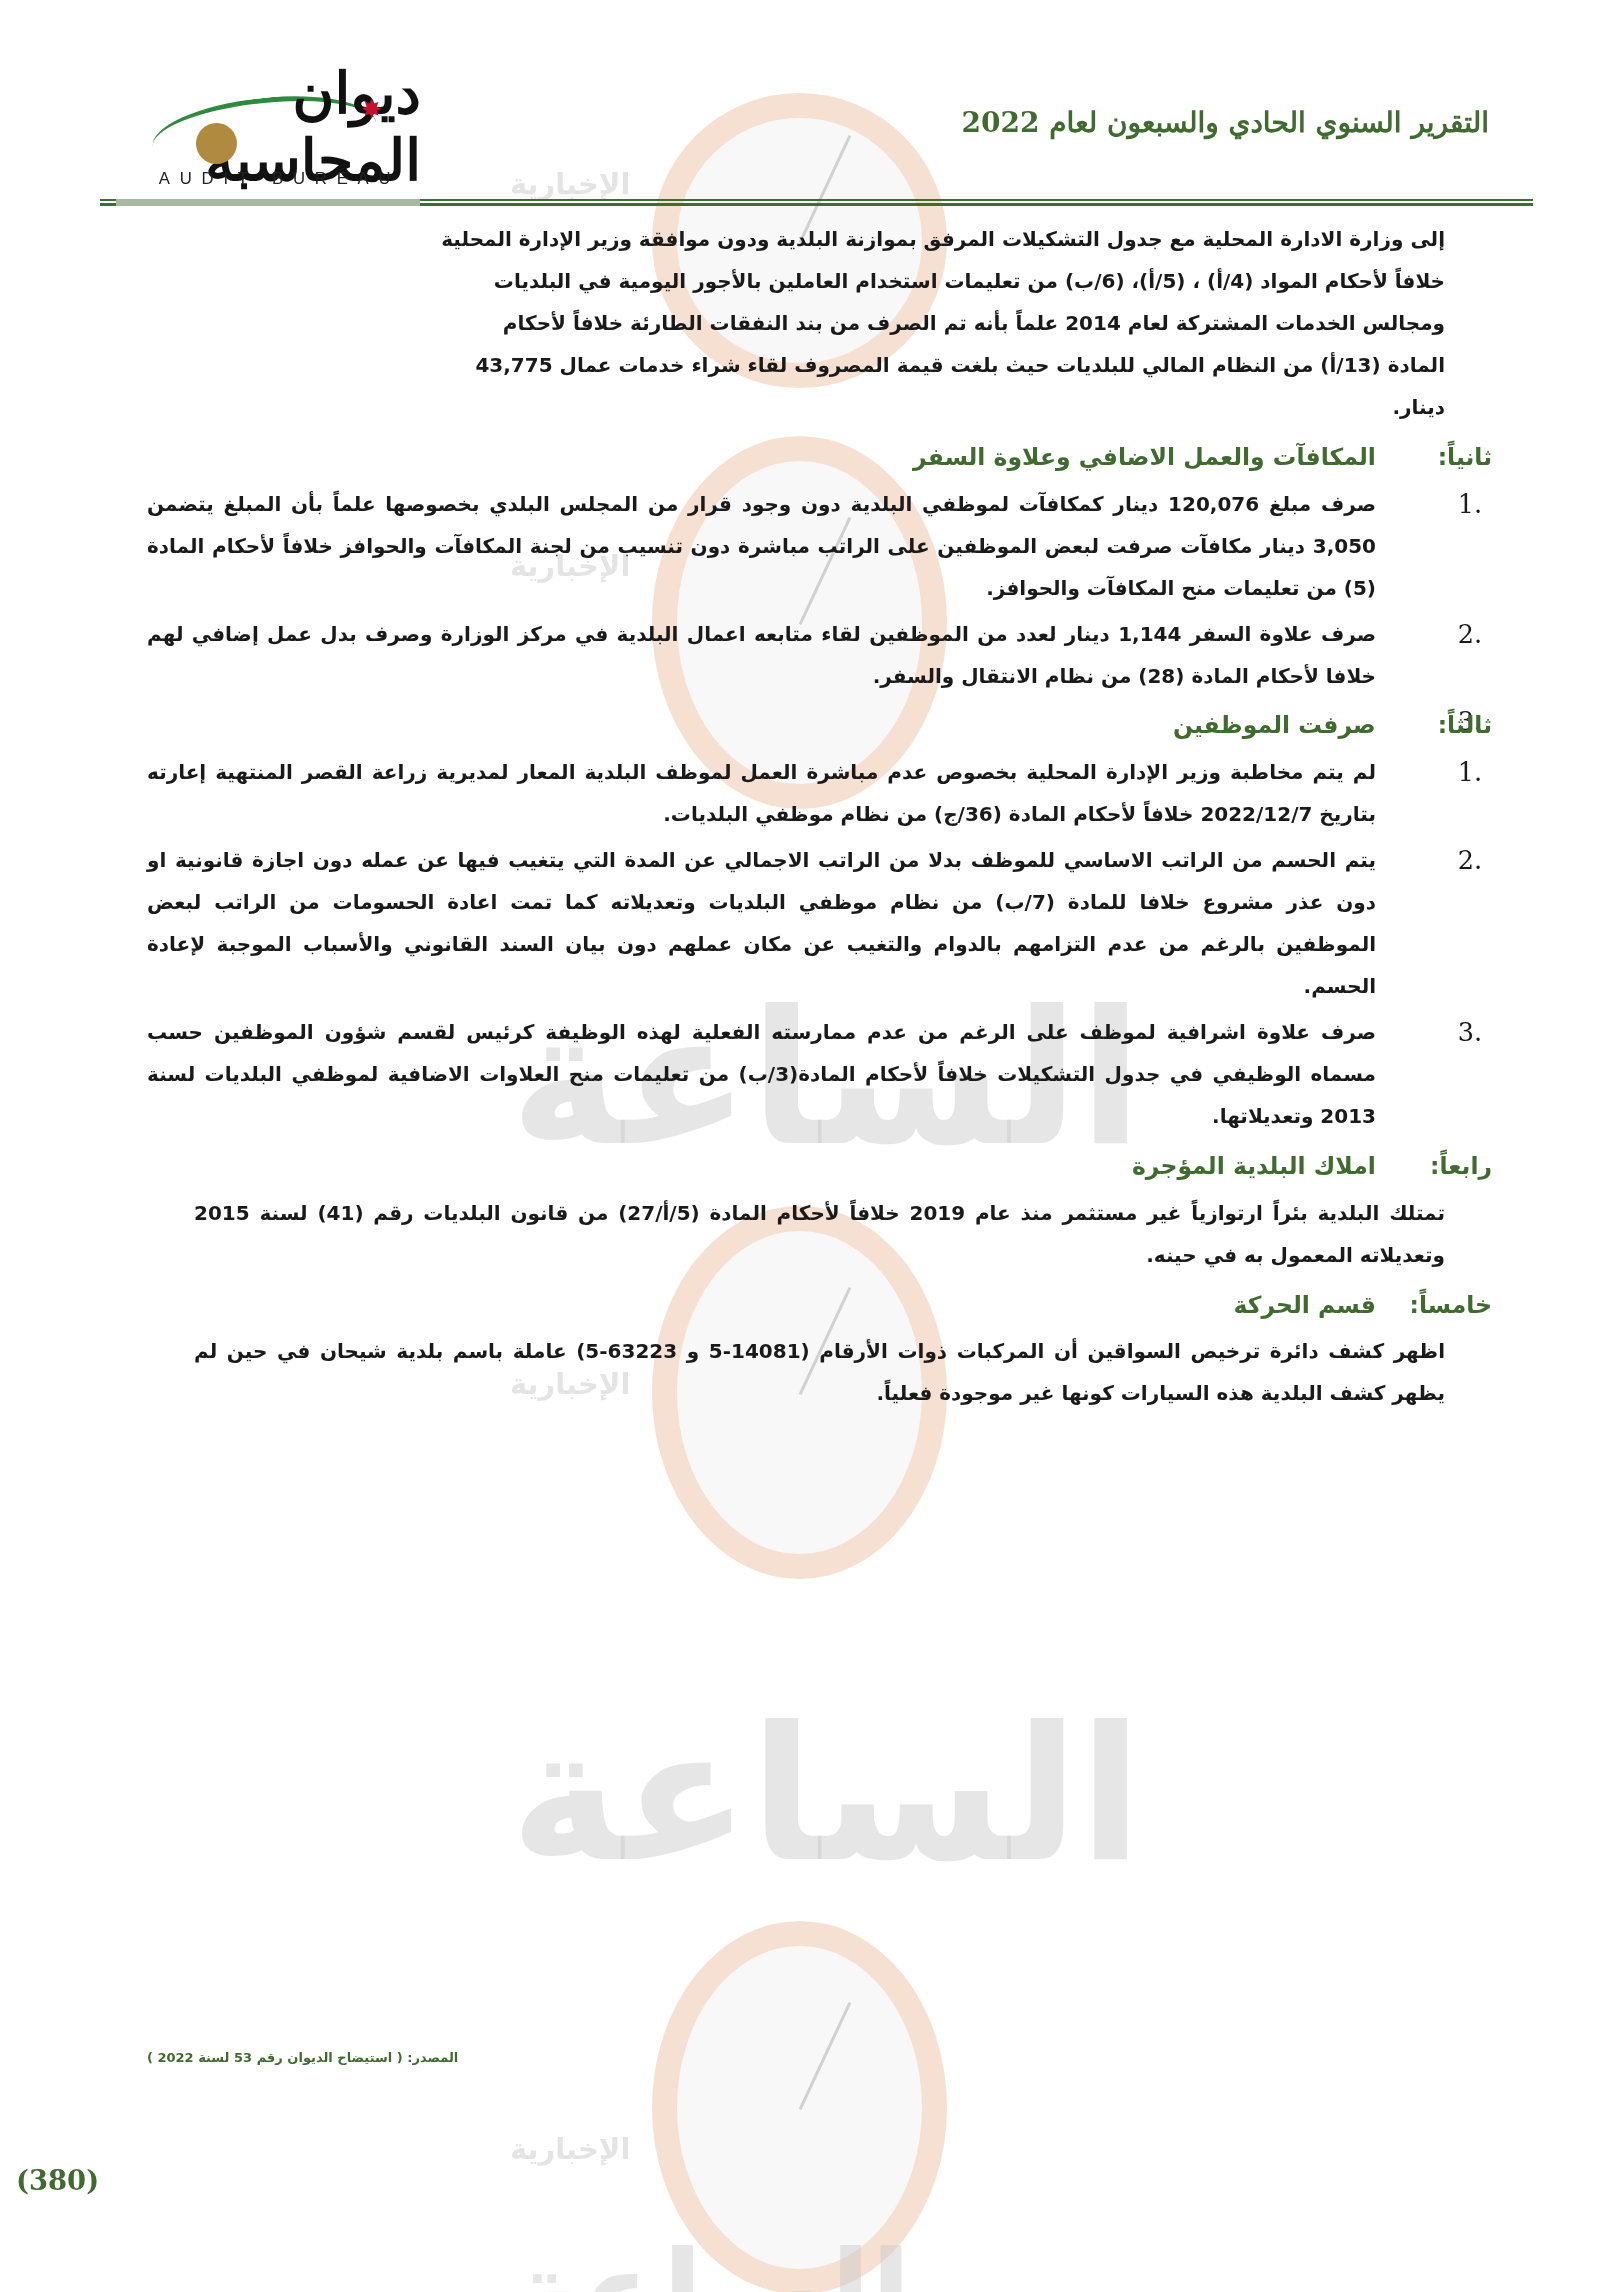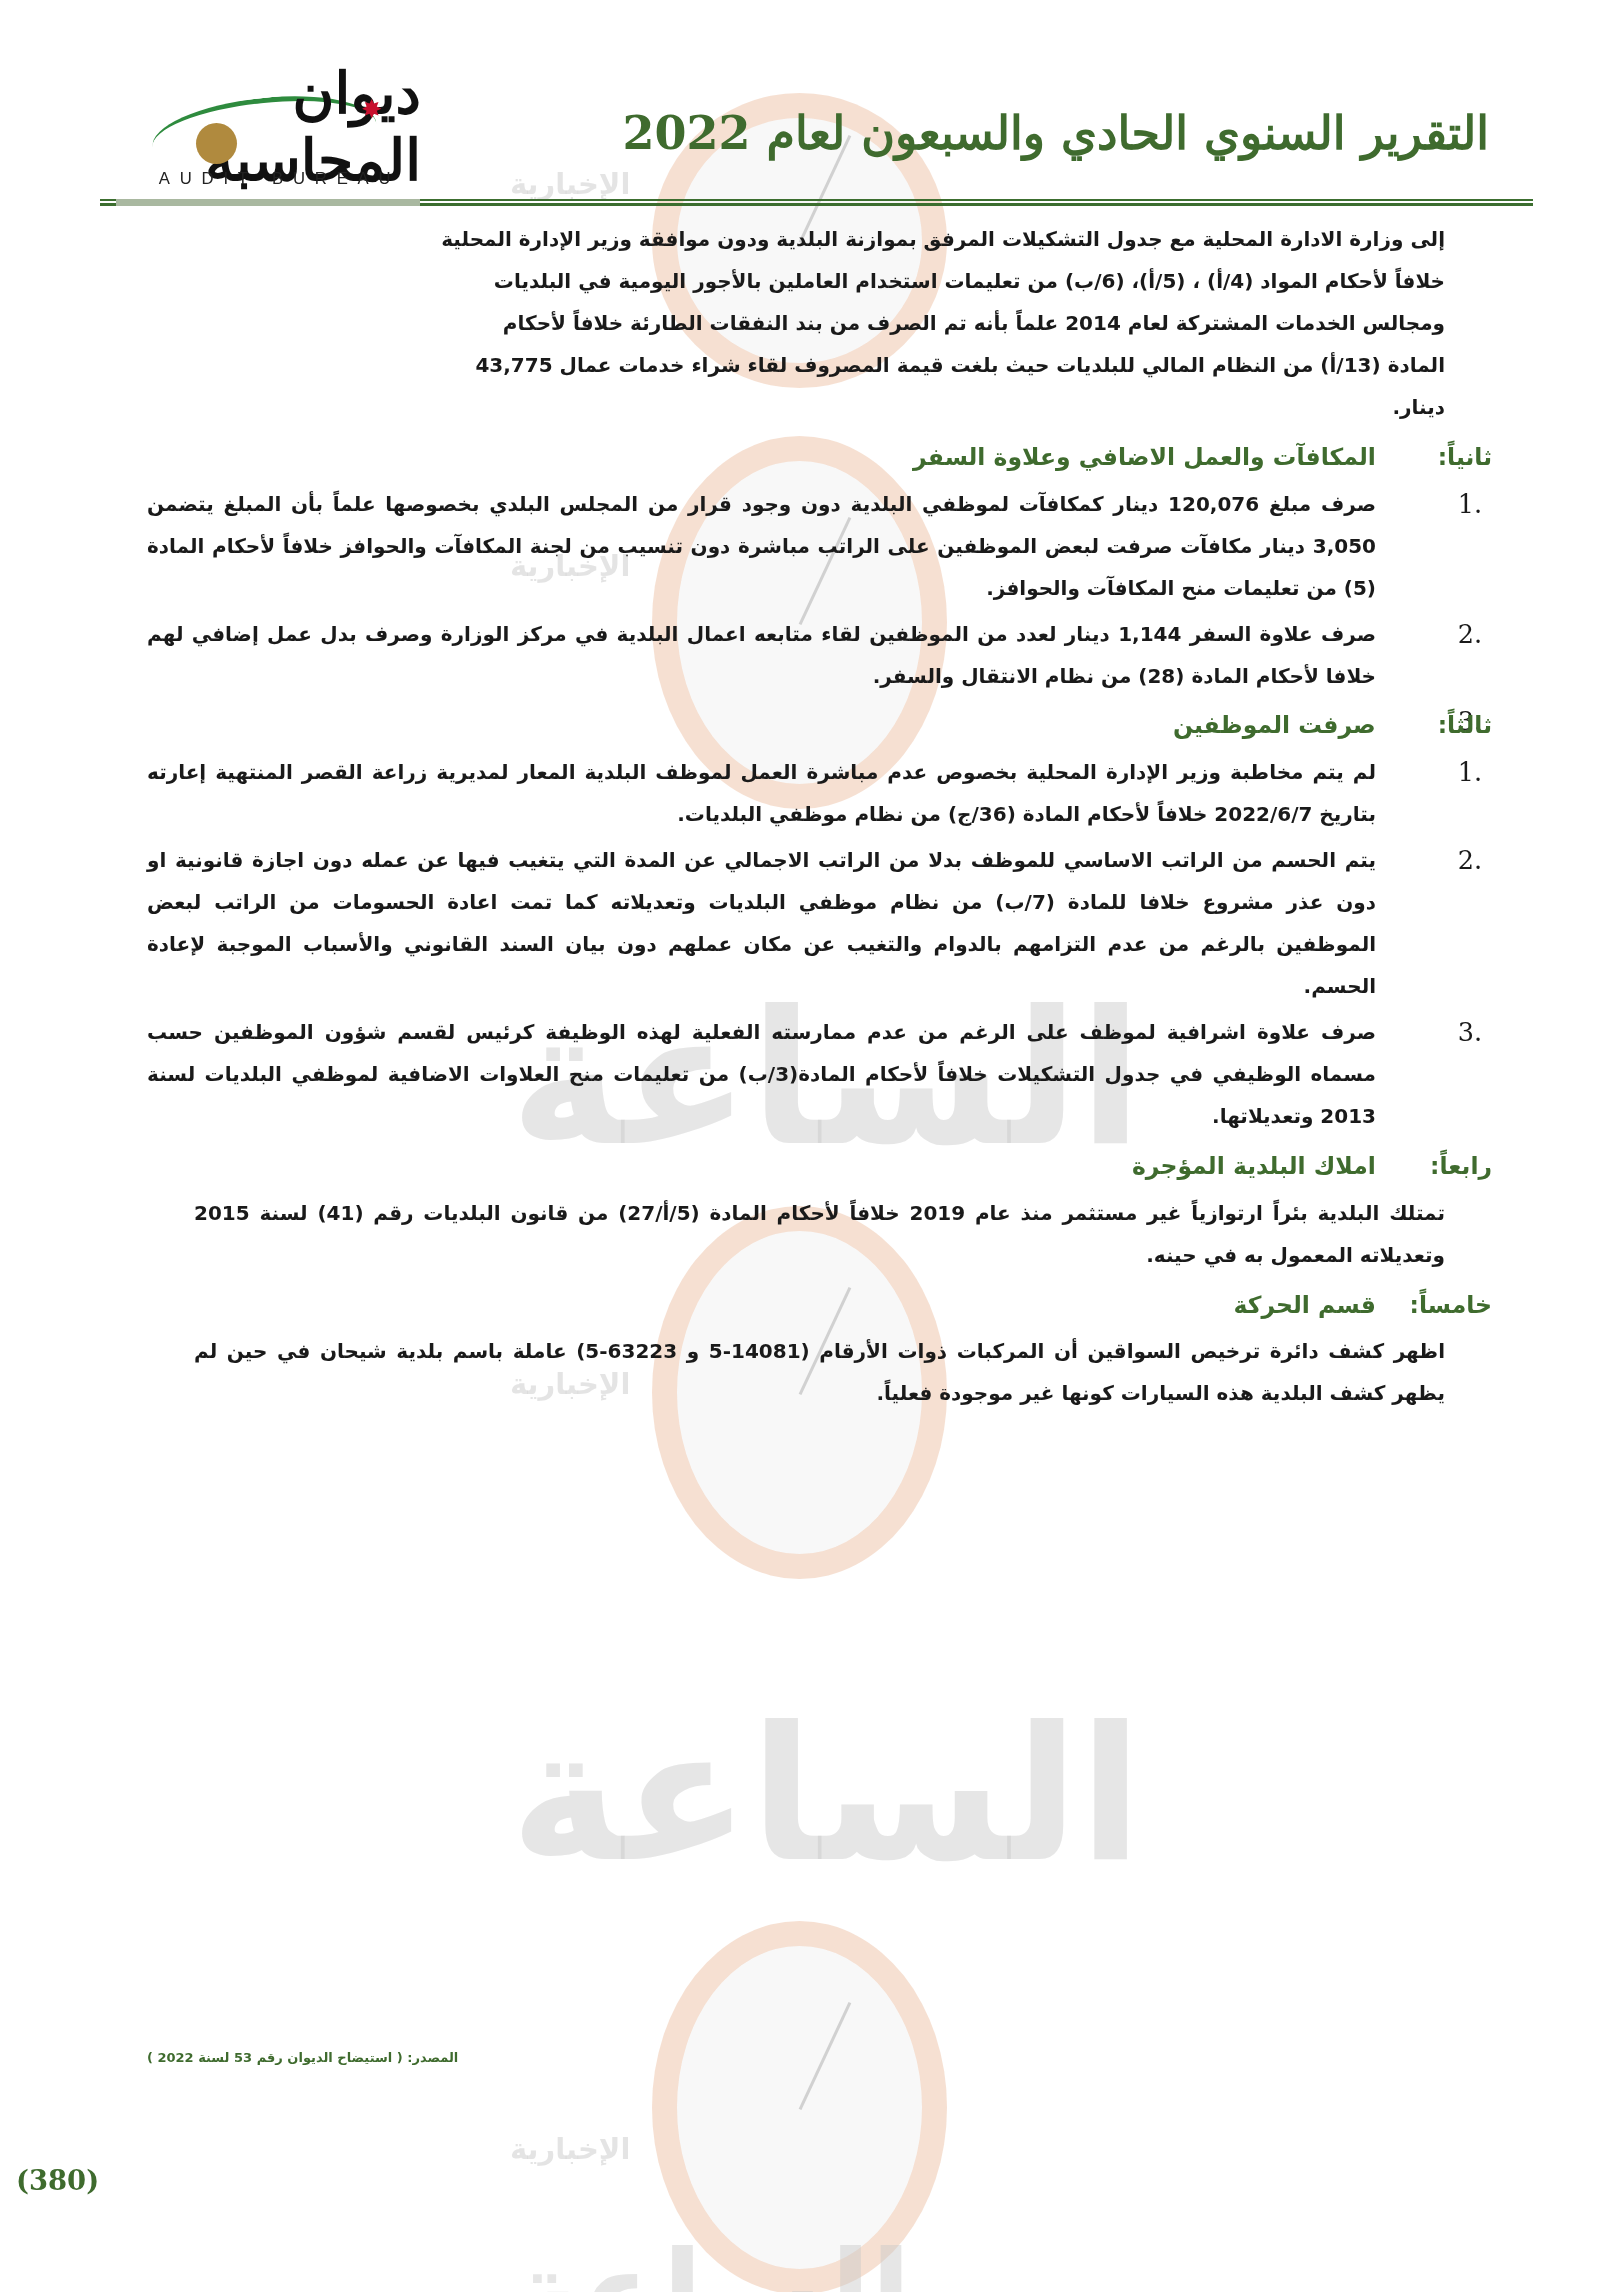--- a/index.html
+++ b/index.html
@@ -23,21 +23,21 @@
       color:rgba(200,200,200,0.45); direction:rtl; white-space:nowrap;
     }
     .wm-text-small {
       position:absolute; font-family:"DejaVu Sans", sans-serif; font-weight:bold;
       color:rgba(205,205,205,0.55); direction:rtl; white-space:nowrap;
     }
     
     .header { position:absolute; left:0; top:0; width:1621px; height:201px; z-index:2; }
     .report-title {
       position:absolute; right:132px; top:106px; direction:rtl;
-      font-family:"DejaVu Serif", serif; font-weight:bold; font-size:46px; color:#3f6b2e;
+      font-family:"DejaVu Serif", serif; font-weight:bold; font-size:28px; color:#3f6b2e;
       letter-spacing:-1px;
     }
     .logo { position:absolute; left:147px; top:59px; width:274px; height:132px; }
     .logo-calligraphy {
       position:absolute; left:39px; top:0; font-family:"DejaVu Serif", serif; font-size:57px;
       font-weight:bold; color:#111; direction:rtl;
     }
     .logo-arc {
       position:absolute; left:4.9px; top:39px; width:225px; height:69px;
       border-top:5.9px solid #2e8b3e; border-radius:50% 50% 0 0; transform:rotate(-6deg);
@@ -141,21 +141,21 @@
     </li>
   </ul>
 
   <div class="section-head">
     <span class="ord">ثالثاً:</span>
     <span>صرفت الموظفين</span>
   </div>
   <ul class="items">
     <li class="item">
       <span class="item-num">1.</span>
-      <span>لم يتم مخاطبة وزير الإدارة المحلية بخصوص عدم مباشرة العمل لموظف البلدية المعار لمديرية زراعة القصر المنتهية إعارته بتاريخ 2022/6/7 خلافاً لأحكام المادة (36/ج) من نظام موظفي البلديات.</span>
+      <span>لم يتم مخاطبة وزير الإدارة المحلية بخصوص عدم مباشرة العمل لموظف البلدية المعار لمديرية زراعة القصر المنتهية إعارته بتاريخ 2022/12/7 خلافاً لأحكام المادة (36/ج) من نظام موظفي البلديات.</span>
     </li>
     <li class="item">
       <span class="item-num">2.</span>
       <span>يتم الحسم من الراتب الاساسي للموظف بدلا من الراتب الاجمالي عن المدة التي يتغيب فيها عن عمله دون اجازة قانونية او دون عذر مشروع خلافا للمادة (7/ب) من نظام موظفي البلديات وتعديلاته كما تمت اعادة الحسومات من الراتب لبعض الموظفين بالرغم من عدم التزامهم بالدوام والتغيب عن مكان عملهم دون بيان السند القانوني والأسباب الموجبة لإعادة الحسم.</span>
     </li>
     <li class="item">
       <span class="item-num">3.</span>
       <span>صرف علاوة اشرافية لموظف على الرغم من عدم ممارسته الفعلية لهذه الوظيفة كرئيس لقسم شؤون الموظفين حسب مسماه الوظيفي في جدول التشكيلات خلافاً لأحكام المادة(3/ب) من تعليمات منح العلاوات الاضافية لموظفي البلديات لسنة 2013 وتعديلاتها.</span>
     </li>
   </ul>

